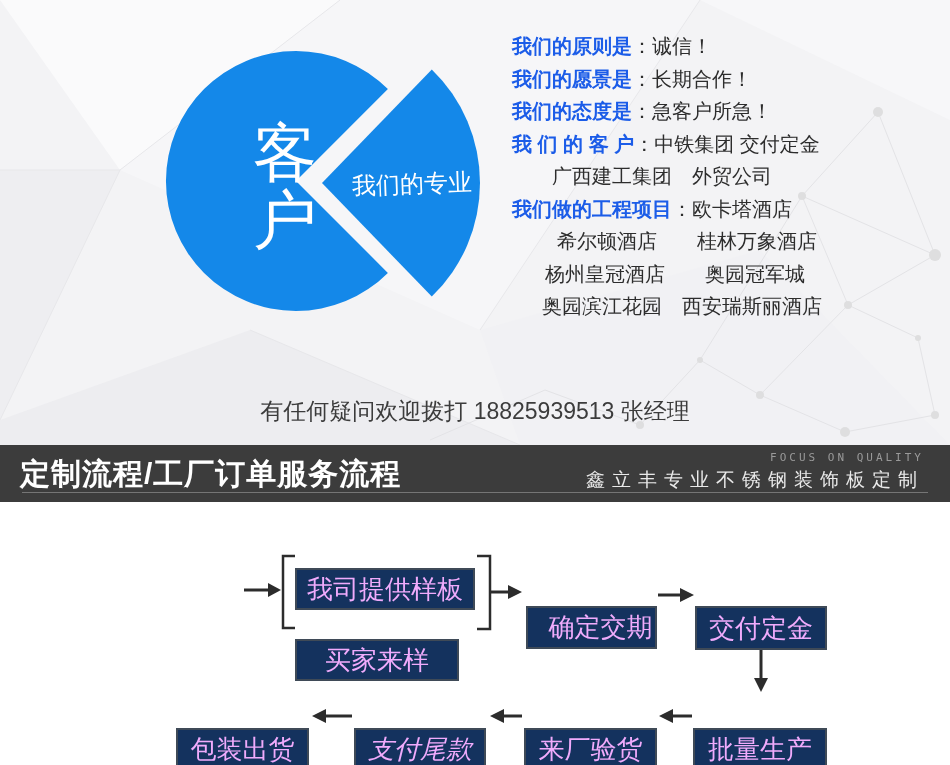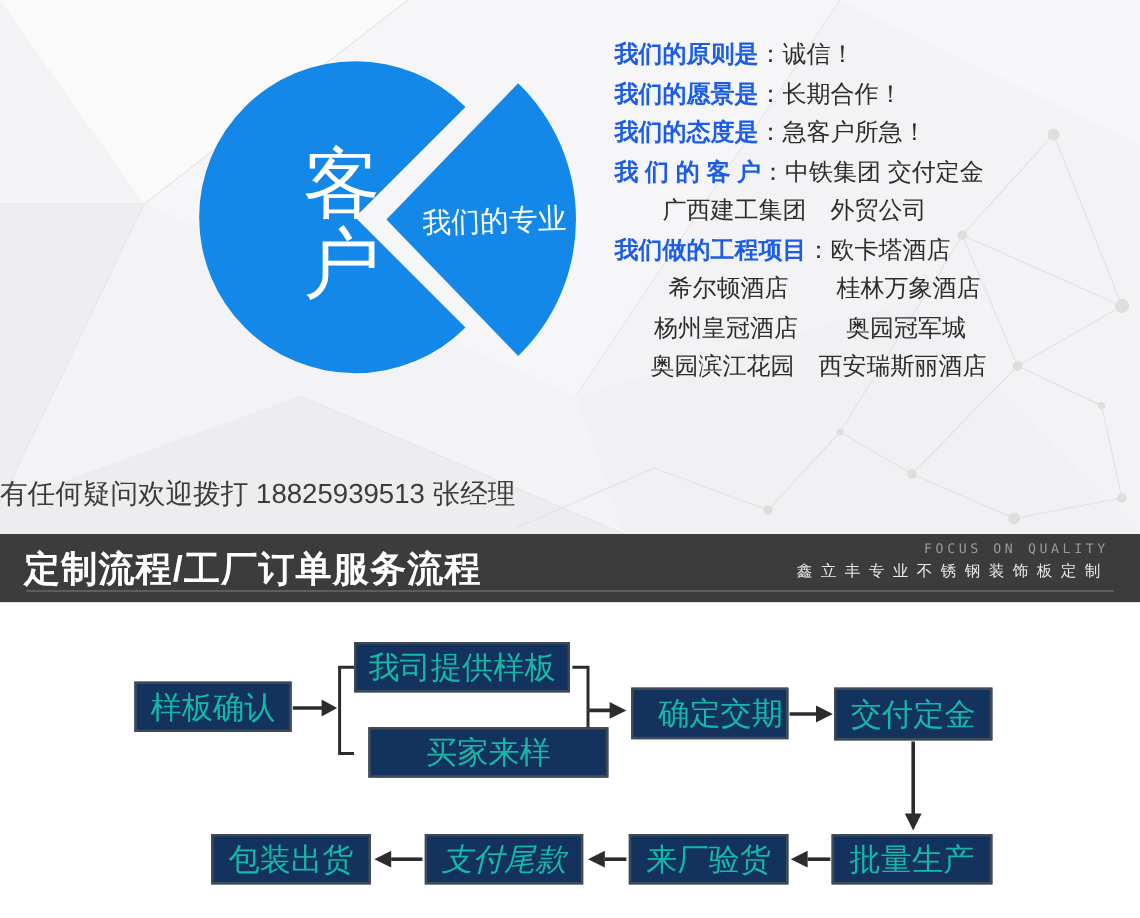--- a/index.html
+++ b/index.html
@@ -13,36 +13,36 @@
     color:#ffffff;letter-spacing:0;word-break:break-all;text-align:right;margin-top:16px;}
   .pie-wedge-label{position:absolute;left:352px;top:168px;width:130px;font-size:24px;color:#ffffff;
     transform:rotate(-2deg);white-space:nowrap;}
   .intro{position:absolute;left:512px;top:30px;width:430px;}
   .intro-line{height:32.5px;line-height:32.5px;font-size:20px;color:#2d2d2d;white-space:nowrap;}
   .intro-line .lbl{font-weight:bold;color:#1b5ce8;}
   .ind-40{padding-left:40px;}
   .ind-45{padding-left:45px;}
   .ind-33{padding-left:33px;}
   .ind-30{padding-left:30px;}
-  .contact-line{position:absolute;left:0;top:396px;width:950px;text-align:left;
+  .contact-line{position:absolute;left:0;top:396px;width:950px;text-align:center;
     font-size:23px;color:#3c3c3c;}
   
   .banner{position:absolute;left:0;top:445px;width:950px;height:57px;background:#3c3c3c;}
   .banner-title{position:absolute;left:20px;top:9px;font-size:30px;font-weight:bold;color:#ffffff;
     letter-spacing:1px;white-space:nowrap;}
   .banner-underline{position:absolute;left:22px;top:47px;width:906px;height:1px;background:#757575;}
   .banner-right{position:absolute;right:26px;top:6px;text-align:right;margin-left:44px;}
   .banner-en{font-size:11px;color:#9a9a9a;letter-spacing:3px;font-family:"DejaVu Sans Mono",monospace;}
-  .banner-cn{margin-top:3px;font-size:13px;color:#e9e9e9;letter-spacing:7px;white-space:nowrap;}
+  .banner-cn{margin-top:3px;font-size:19px;color:#e9e9e9;letter-spacing:7px;white-space:nowrap;}
   
   .flow-section{position:absolute;left:0;top:502px;width:950px;height:263px;background:#ffffff;}
   .flow-arrows{position:absolute;left:0;top:0;pointer-events:none;}
   .flow-box{position:absolute;box-sizing:border-box;background:#14325e;border:2px solid #3f4a57;
-    color:#14b8a6;display:flex;align-items:center;justify-content:center;
-    font-family:"Liberation Serif","DejaVu Serif",serif;font-size:26px;white-space:nowrap;}
+    color:#f0abfc;display:flex;align-items:center;justify-content:center;
+    font-family:"Liberation Serif","DejaVu Serif",serif;font-size:26px;white-space:nowrap;margin-top:33px;}
 </style>
 </head>
 <body>
 
 <div class="stage">
 
   <div class="top-section">
 
     <svg class="bg-decor" width="950" height="445" viewBox="0 0 950 445">
       <rect x="0" y="0" width="950" height="445" fill="#f3f3f5"></rect>
@@ -140,23 +140,22 @@
         <polygon points="268,583 268,597 281,590"></polygon>
         <polygon points="508,585 508,599 522,592"></polygon>
         <polygon points="680,588 680,602 694,595"></polygon>
         <polygon points="754,678 768,678 761,692"></polygon>
         <polygon points="673,709 673,723 659,716"></polygon>
         <polygon points="504,709 504,723 490,716"></polygon>
         <polygon points="326,709 326,723 312,716"></polygon>
       </g>
     </svg>
 
-    <div class="flow-box" style="left:112px;top:66px;width:131px;height:42px;">样板确认</div>
     <div class="flow-box" style="left:295px;top:33px;width:180px;height:42px;">我司提供样板</div>
-    <div class="flow-box" style="left:307px;top:104px;width:200px;height:42px;">买家来样</div>
+    <div class="flow-box" style="left:295px;top:104px;width:164px;height:42px;">买家来样</div>
     <div class="flow-box" style="left:526px;top:71px;width:131px;height:43px;padding-left:18px;">确定交期</div>
     <div class="flow-box" style="left:695px;top:71px;width:132px;height:44px;">交付定金</div>
     <div class="flow-box" style="left:693px;top:193px;width:134px;height:42px;">批量生产</div>
     <div class="flow-box" style="left:524px;top:193px;width:133px;height:42px;">来厂验货</div>
     <div class="flow-box" style="left:354px;top:193px;width:132px;height:42px;font-style:italic;">支付尾款</div>
     <div class="flow-box" style="left:176px;top:193px;width:133px;height:42px;">包装出货</div>
   </div>
 
 </div>
 

